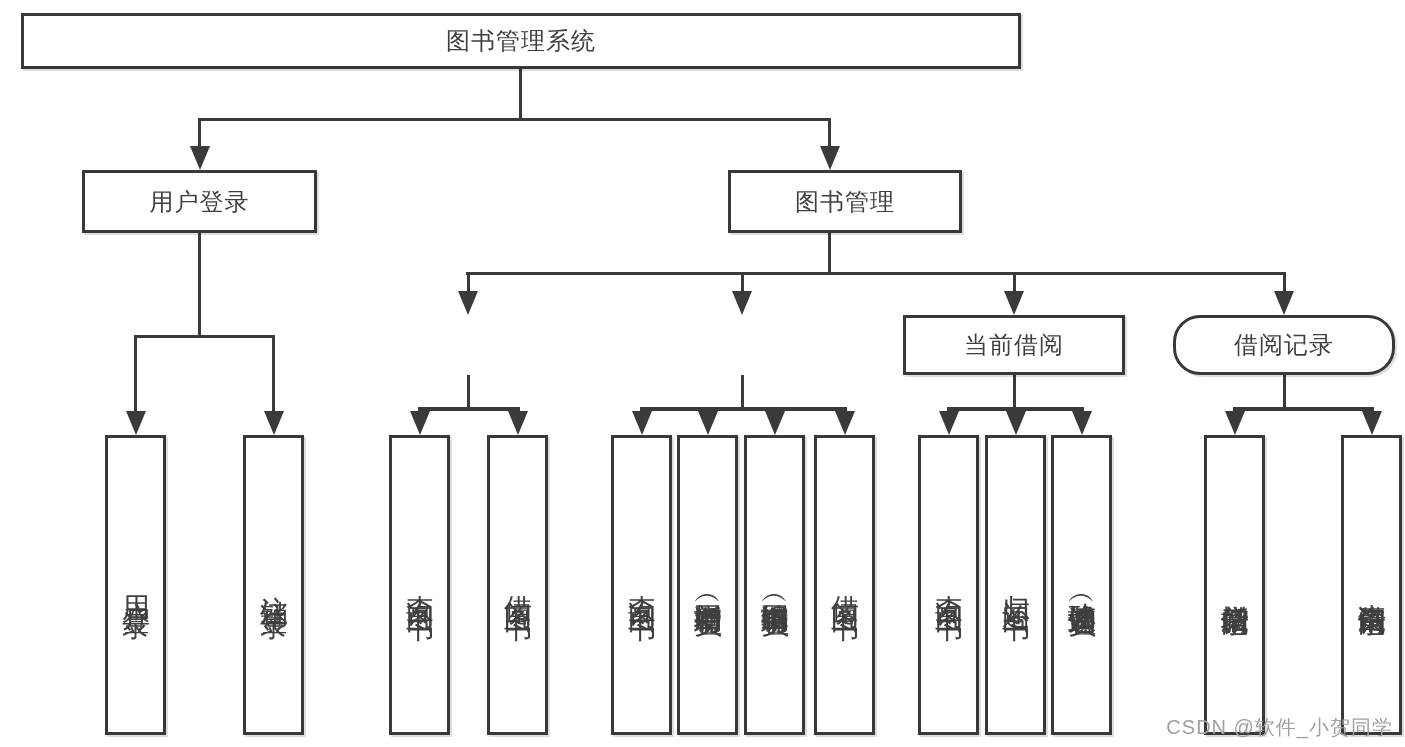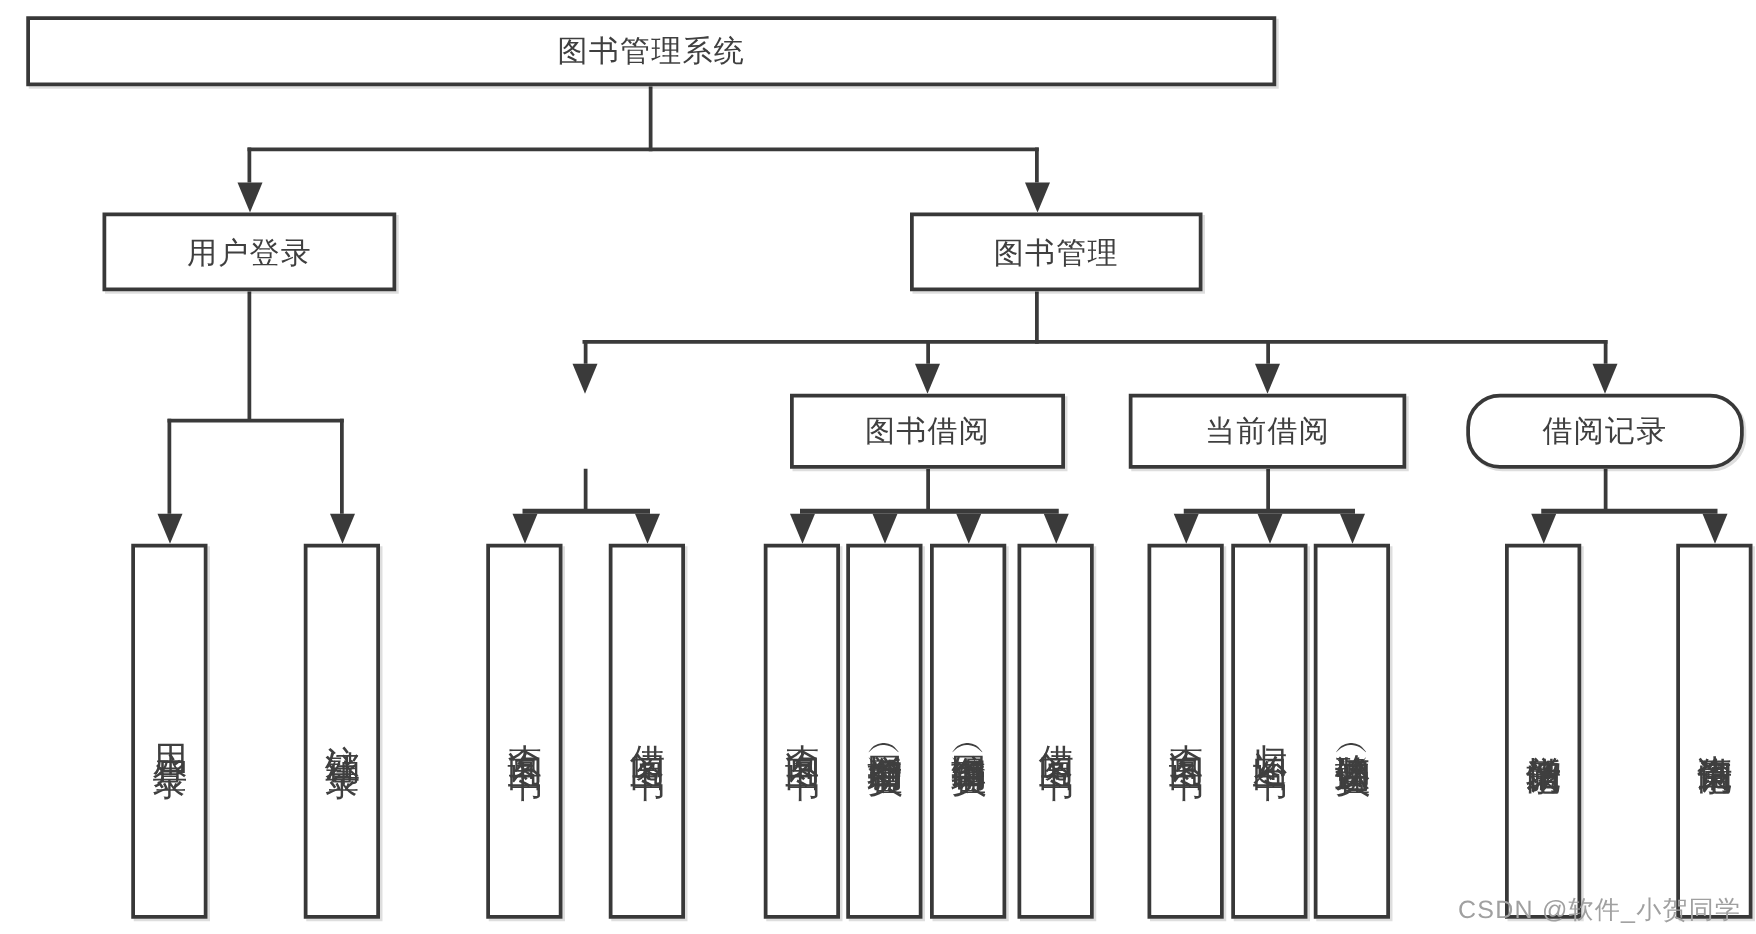--- a/index.html
+++ b/index.html
@@ -121,23 +121,20 @@
     <span>图书管理系统</span>
   </div>
 
   <div class="node" style="left:82px;top:170px;width:235px;height:63px;">
     <span>用户登录</span>
   </div>
   <div class="node" style="left:713px;top:170px;width:234px;height:63px;margin-left:15px;">
     <span>图书管理</span>
   </div>
 
-  <div class="node" style="left:632px;top:315px;width:220px;height:60px;">
-    <span>图书借阅</span>
-  </div>
   <div class="node" style="left:903px;top:315px;width:222px;height:60px;">
     <span>当前借阅</span>
   </div>
   <div class="node" style="left:1173px;top:315px;width:222px;height:60px;border-radius:27px;">
     <span>借阅记录</span>
   </div>
 
   <div class="vnode" style="left:105px;top:435px;width:61px;height:300px;">
     <span class="vtext" style="letter-spacing: 6px;">用户登录</span>
   </div>

